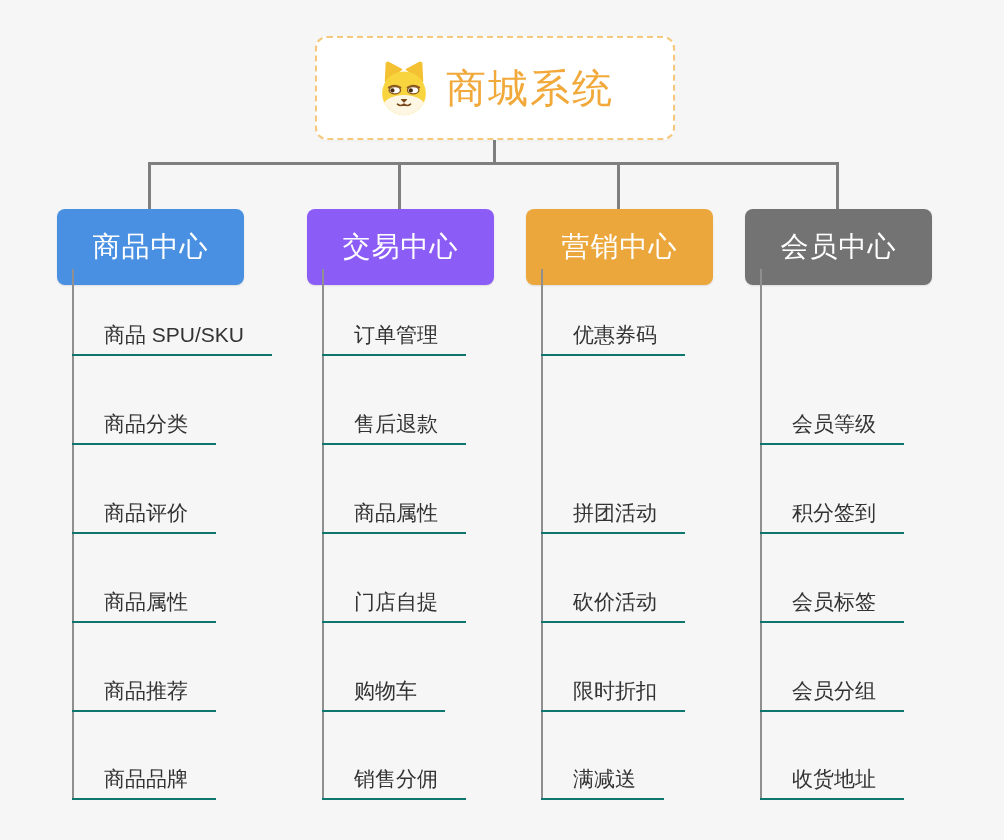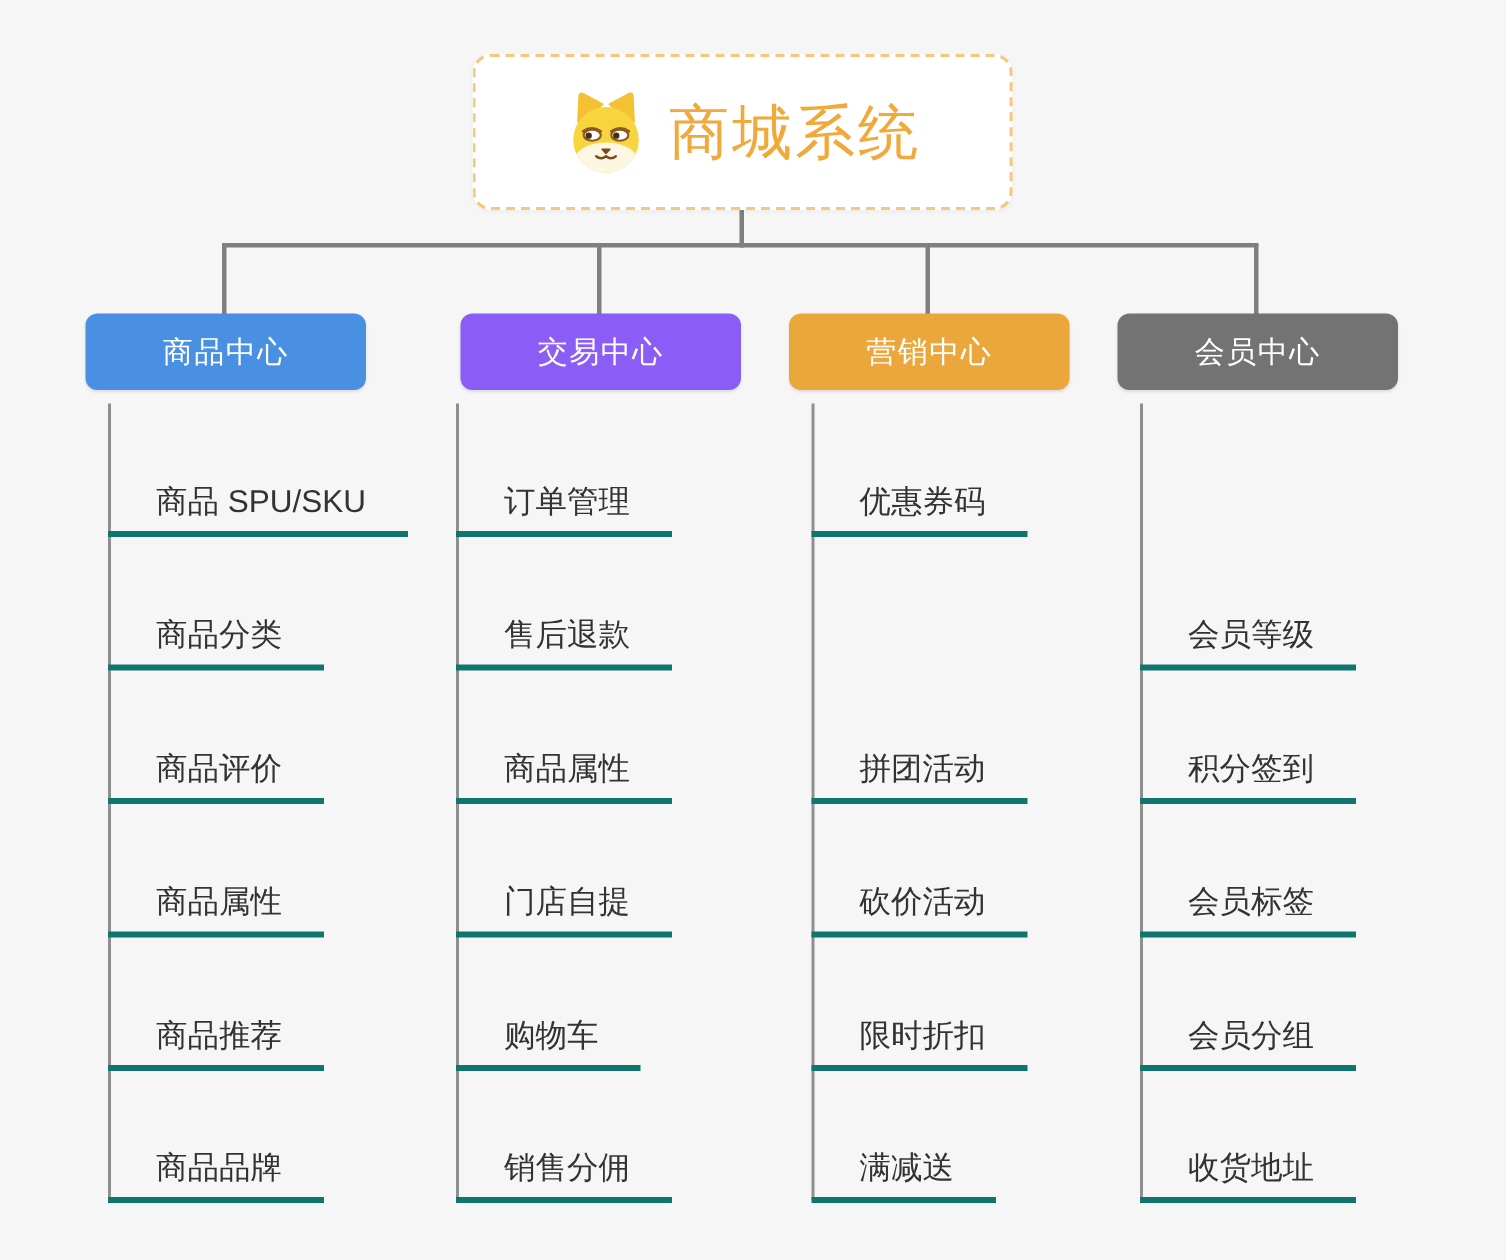--- a/index.html
+++ b/index.html
@@ -45,60 +45,60 @@
   .conn.drop  { top: 162px; width: 3px; height: 48px; }
   .conn.drop-0 { left: 148px; }
   .conn.drop-1 { left: 398px; }
   .conn.drop-2 { left: 617px; }
   .conn.drop-3 { left: 836px; }
 
   
   .branch-box {
     position: absolute;
     top: 209px;
-    width: 187px; height: 51px;
+    width: 187px; height: 76px;
     border-radius: 8px;
     display: flex;
     align-items: center;
     justify-content: center;
     color: #ffffff;
-    font-size: 20px;
+    font-size: 28px;
     letter-spacing: 1px;
     white-space: nowrap;
     box-shadow: 0 1px 2px rgba(0,0,0,0.10);
     cursor: default;
   }
   .branch-box.b0 { left: 57px;  }
   .branch-box.b1 { left: 307px; }
   .branch-box.b2 { left: 526px; }
   .branch-box.b3 { left: 745px; }
 
   
   .branch-col { position: absolute; top: 0; width: 240px; height: 840px; }
   .branch-col.c0 { left: 72px;  }
-  .branch-col.c1 { left: 304px; }
+  .branch-col.c1 { left: 322px; }
   .branch-col.c2 { left: 541px; }
   .branch-col.c3 { left: 760px; }
 
   .branch-vline {
     position: absolute;
     left: 0; top: 269px;
     width: 2px; height: 531px;
     background: #8f8f8f;
   }
 
   .leaf-item {
     position: absolute;
     left: 0;
     display: inline-block;
     padding: 0 28px 6px 32px;
     line-height: 26px;
     font-size: 21px;
     color: #333333;
-    border-bottom: 4px solid #0f766e;
+    border-bottom: 2px solid #0f766e;
     white-space: nowrap;
     cursor: default;
   }
   .leaf-item.r0 { top: 322px; }
   .leaf-item.r1 { top: 411px; }
   .leaf-item.r2 { top: 500px; }
   .leaf-item.r3 { top: 589px; }
   .leaf-item.r4 { top: 678px; }
   .leaf-item.r5 { top: 766px; }
 </style>

